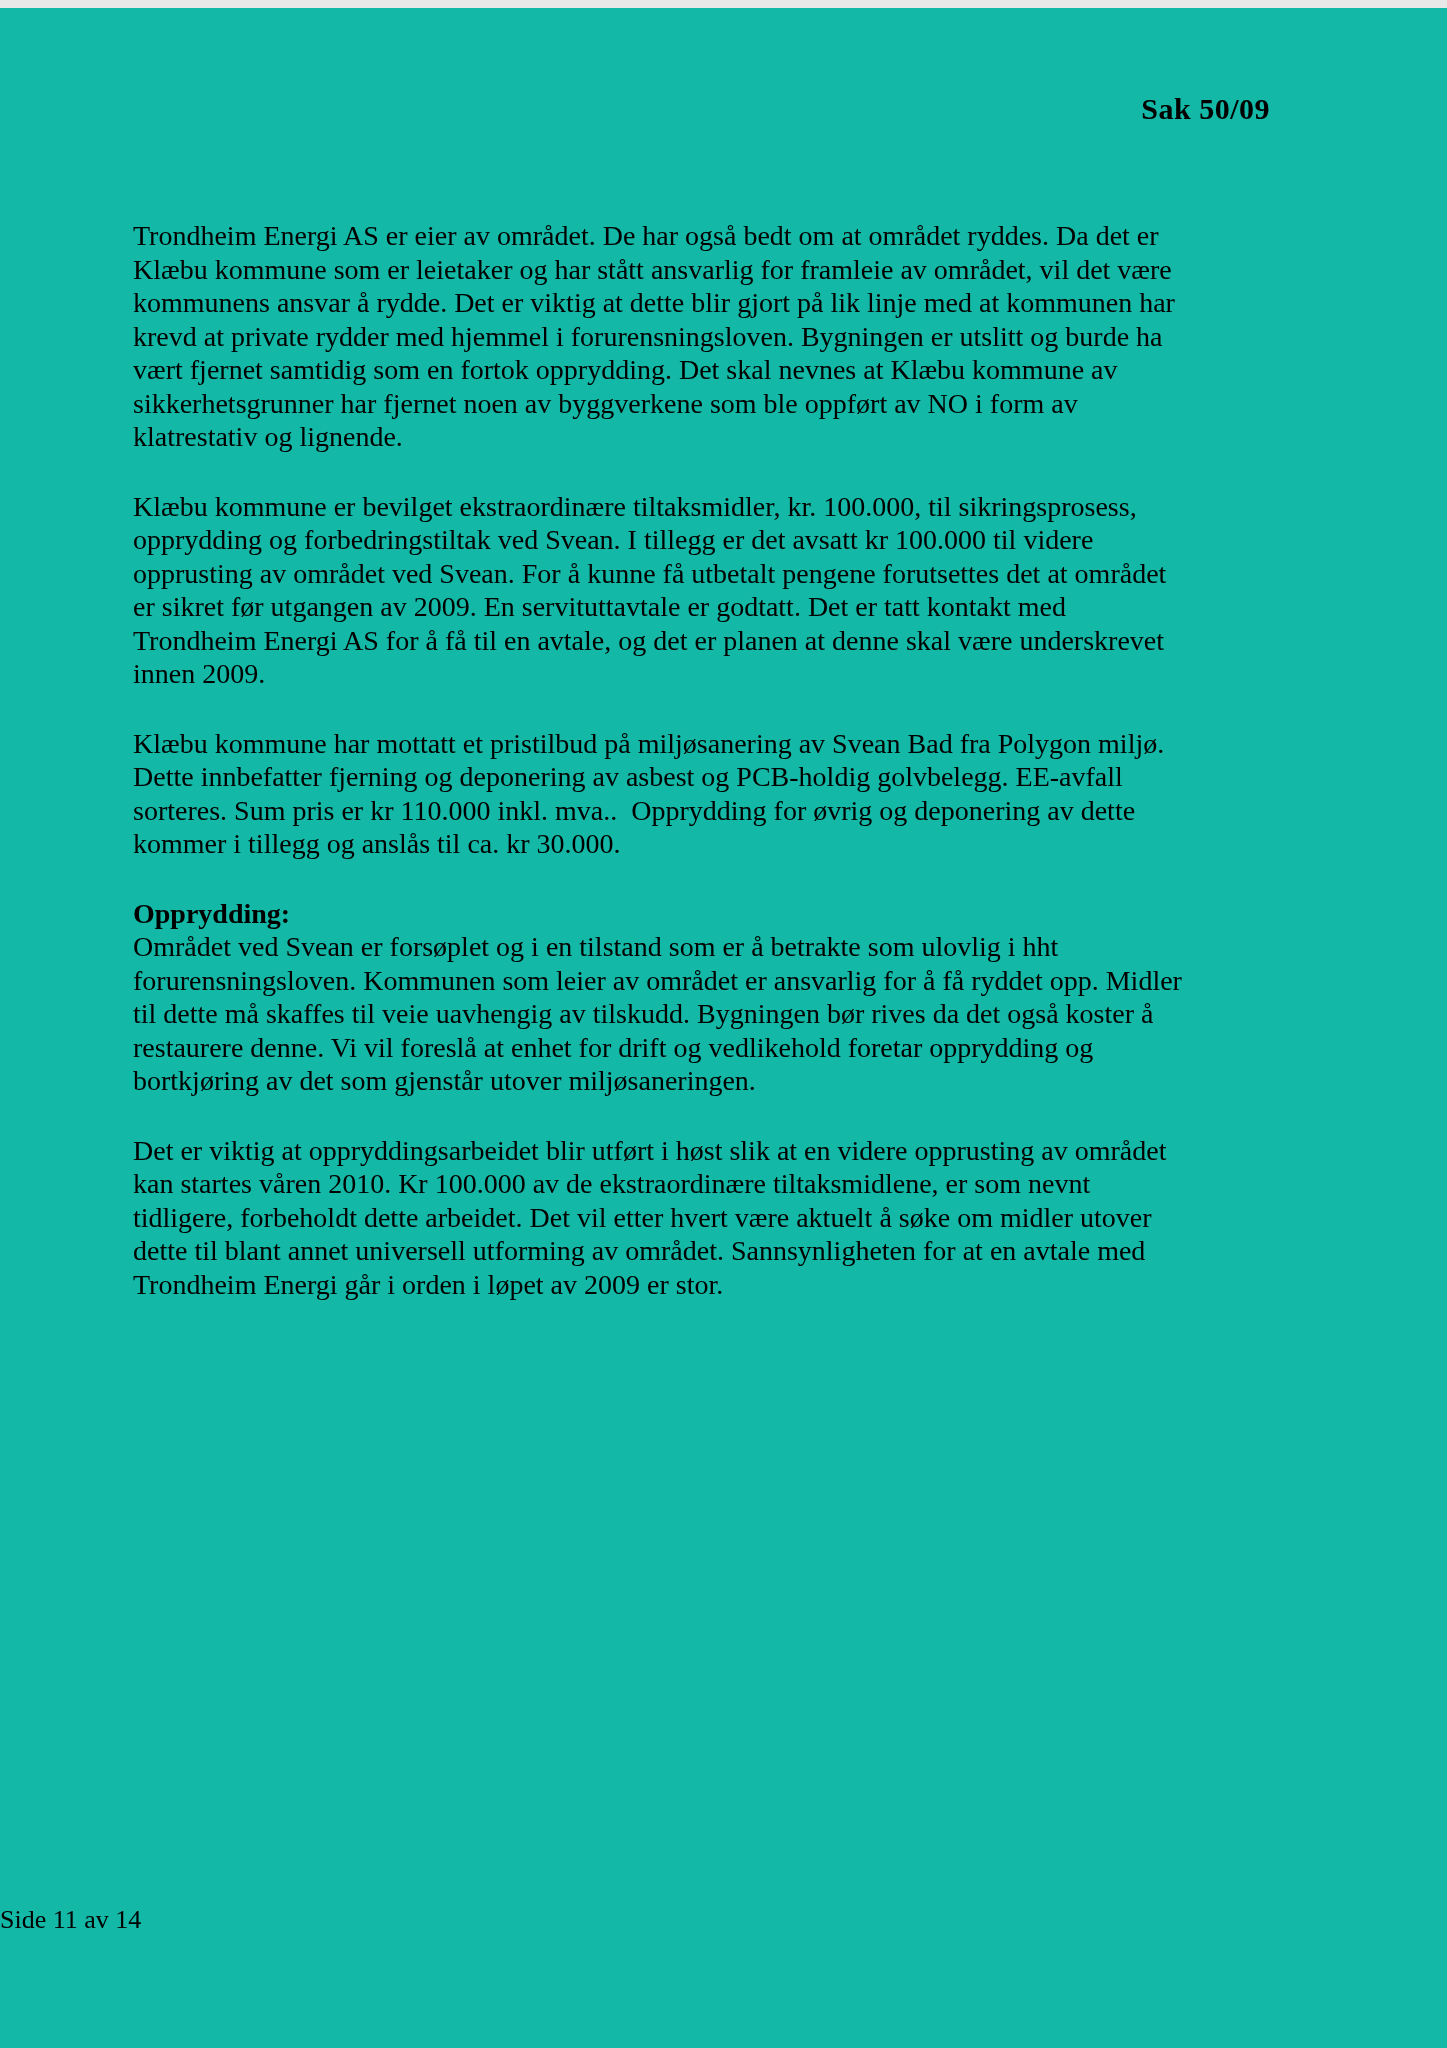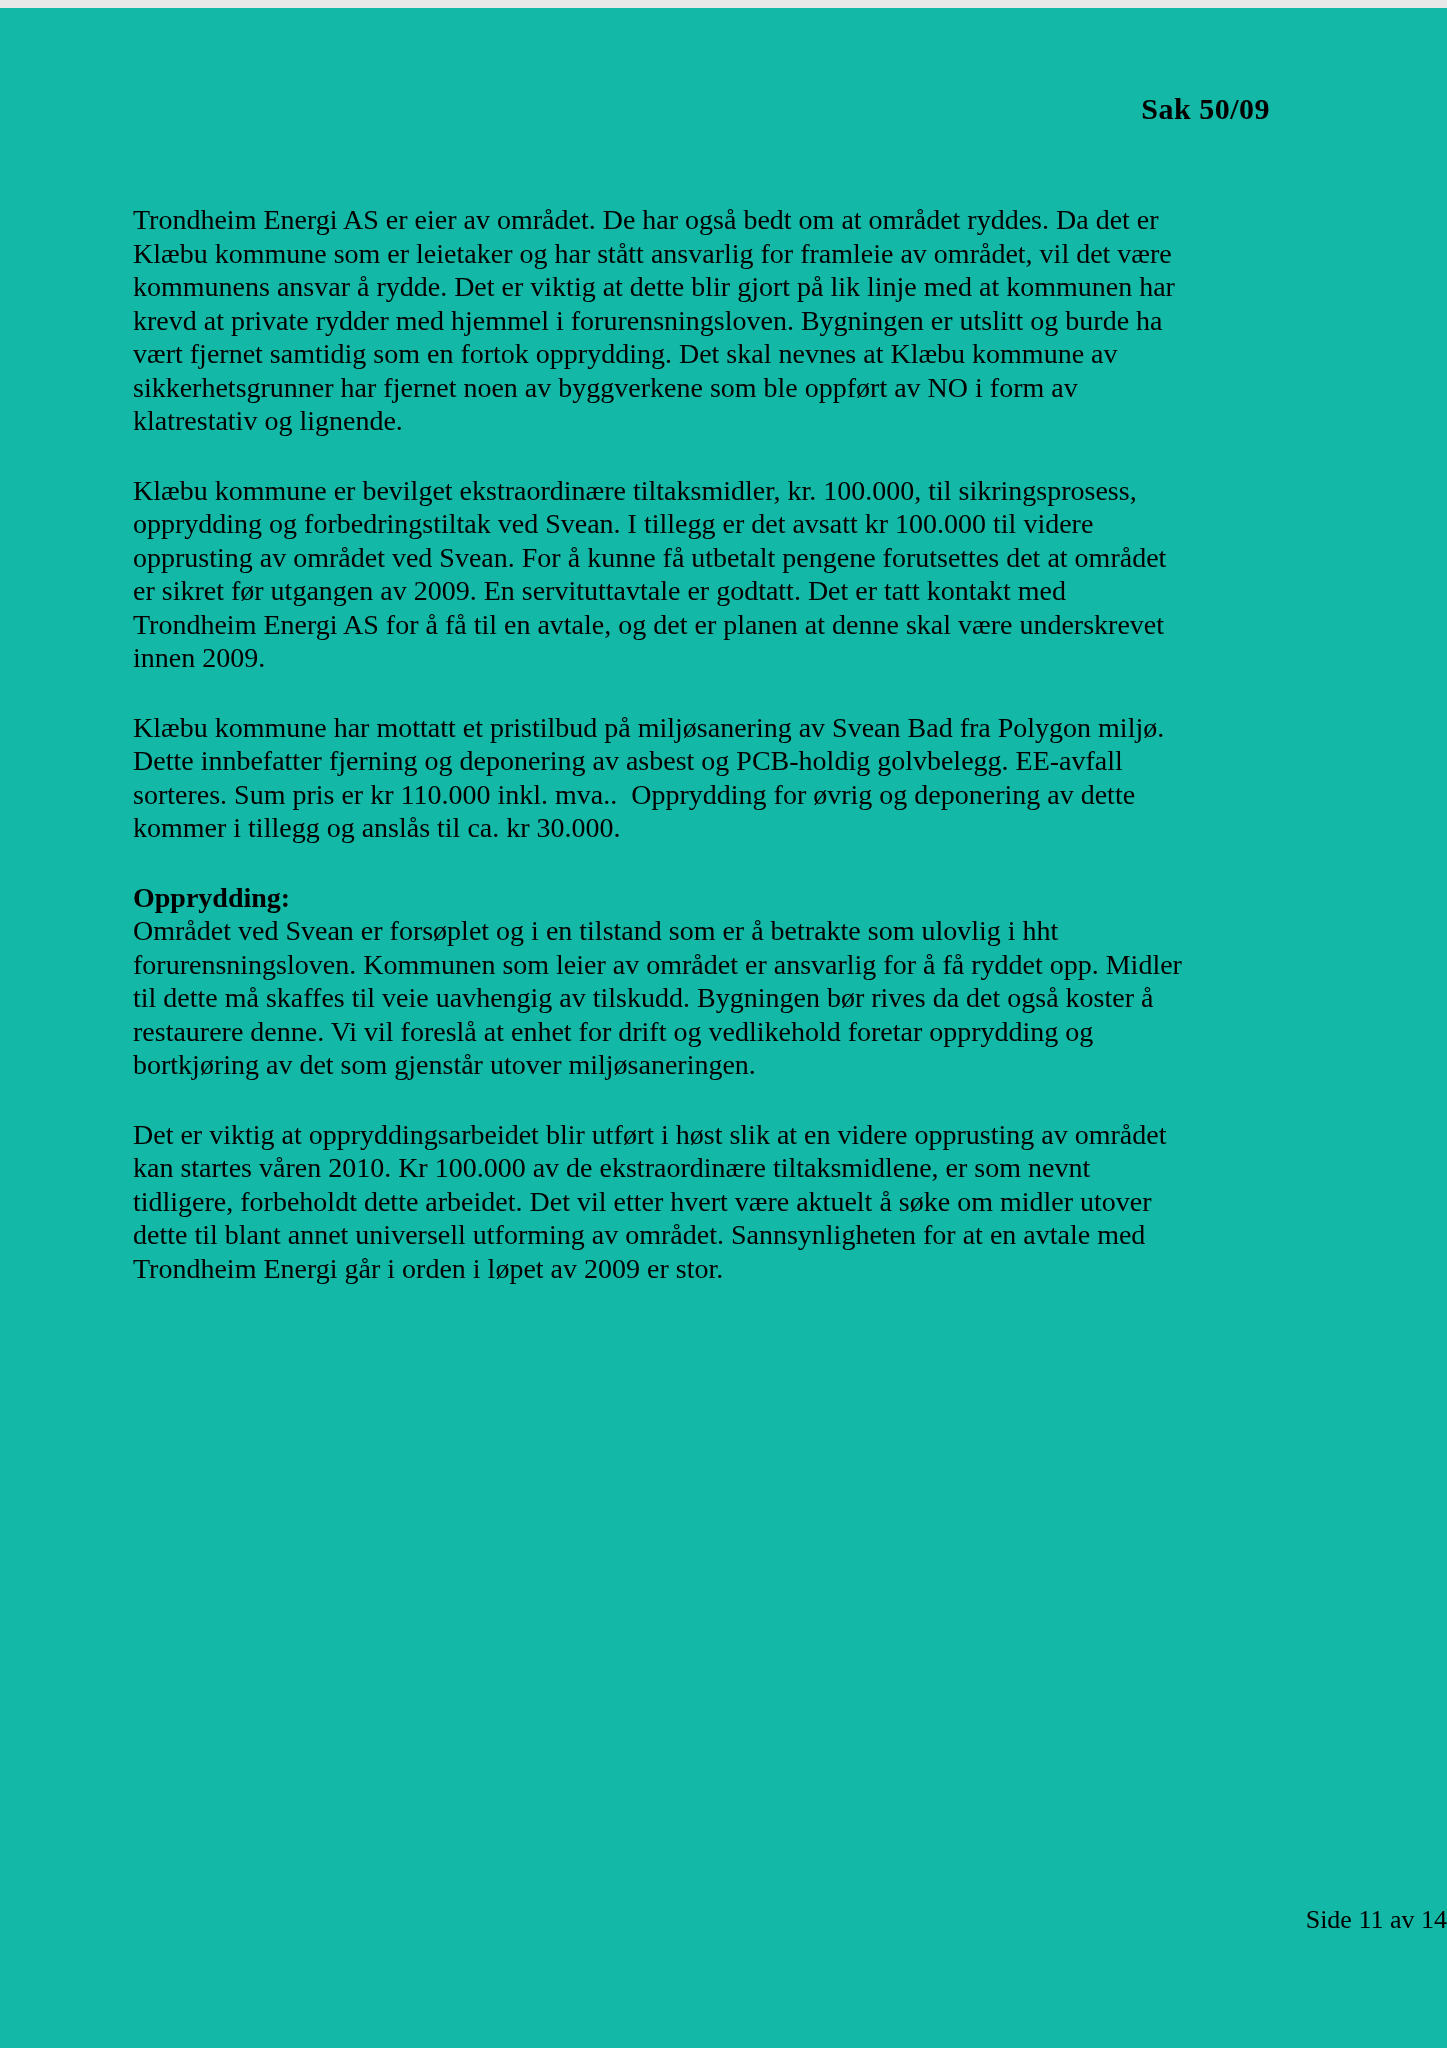--- a/index.html
+++ b/index.html
@@ -20,42 +20,42 @@
   .doc-header {
     position: absolute;
     top: 84px;
     right: 177px;
     font-size: 30px;
     font-weight: bold;
     letter-spacing: 0.5px;
   }
   .doc-content {
     position: absolute;
-    top: 195px;
+    top: 211px;
     left: 133px;
     width: 1230px;
     font-size: 28px;
     line-height: 33.5px;
   }
   .para {
     margin: 0 0 36px 0;
     white-space: pre;
   }
   .section-heading {
     margin: 0;
     font-size: 28px;
     line-height: 33.5px;
     font-weight: bold;
   }
   .doc-footer {
     position: absolute;
     top: 1897px;
     left: 0;
     width: 100%;
-    text-align: right;
+    text-align: left;
     font-size: 26px;
     line-height: 30px;
   }
 </style>
 </head>
 <body>
 
 <div class="page">
 
   <div class="doc-header">Sak 50/09</div>

